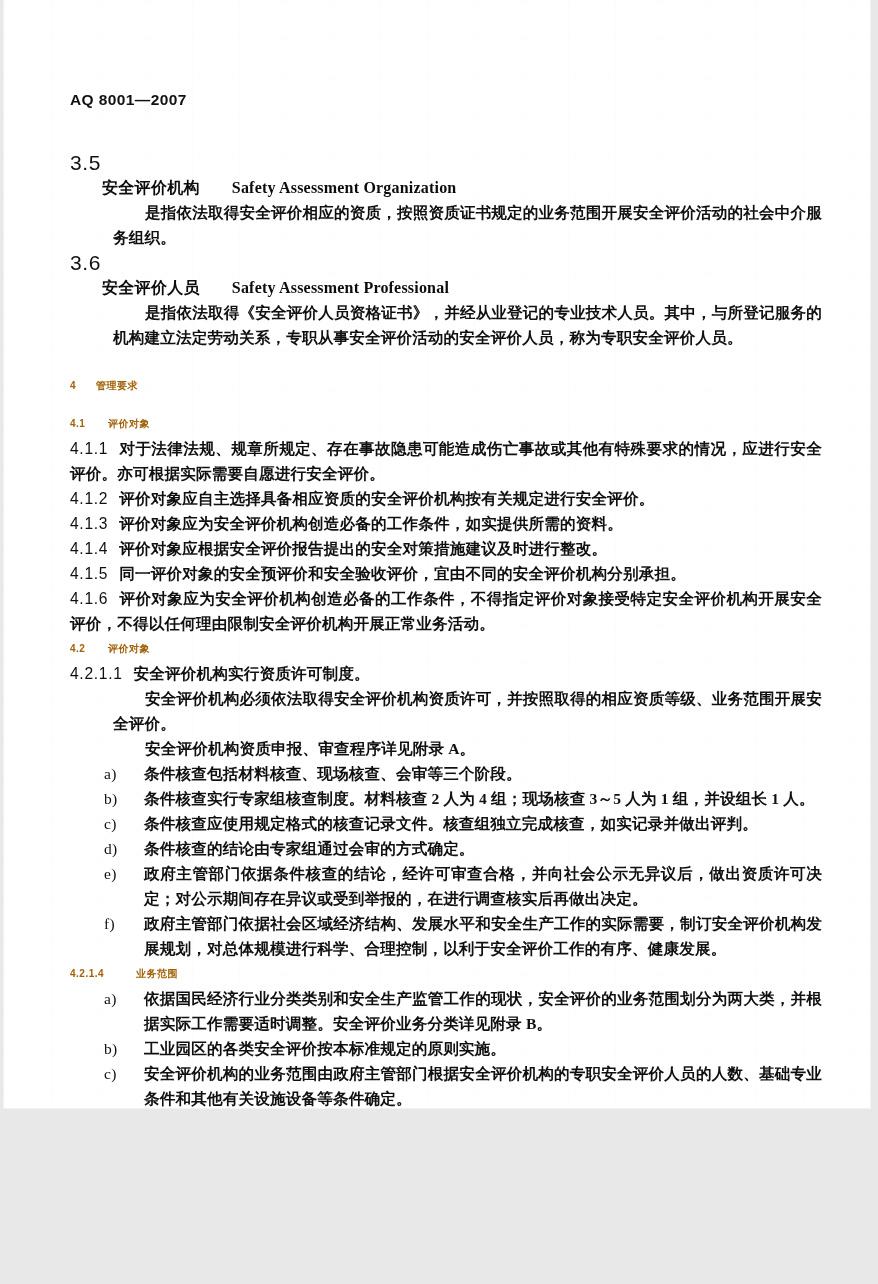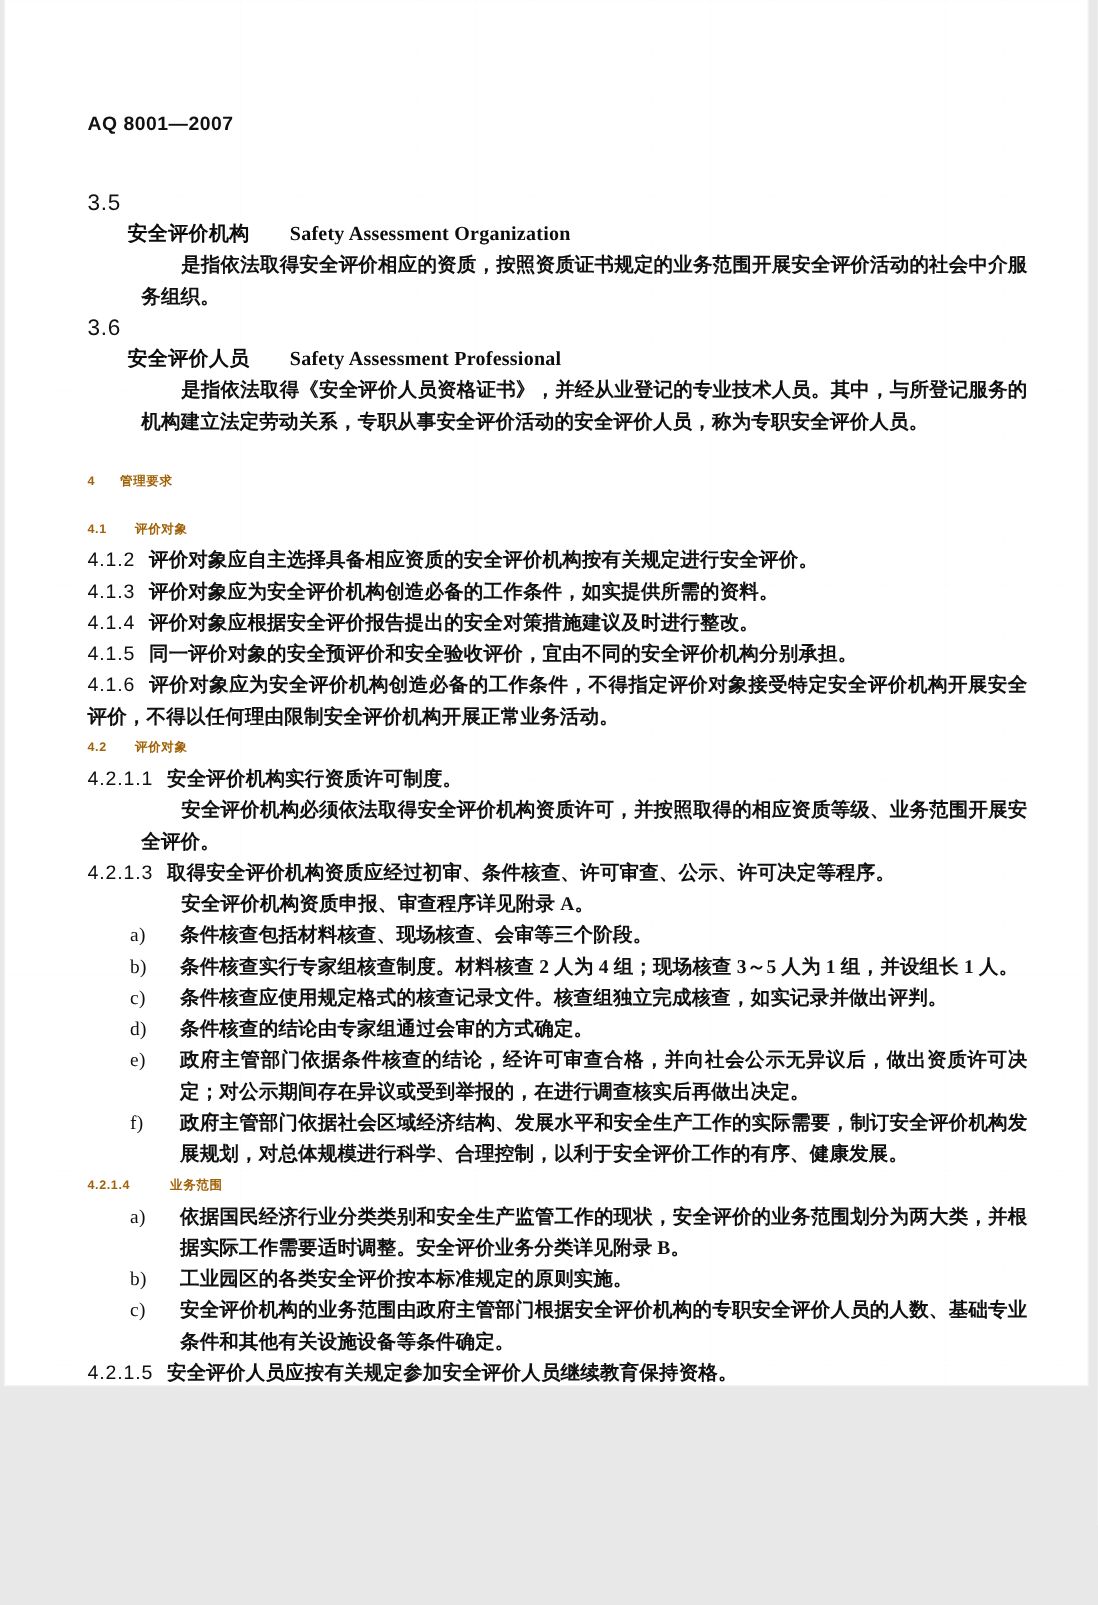--- a/index.html
+++ b/index.html
@@ -51,21 +51,21 @@
     font-size: 15.5px;
     letter-spacing: 0.4px;
     color: #111;
     margin: 0 0 42px 0;
     line-height: 1;
   }
 
   
   .clause-num {
     font-family: "Liberation Sans", "DejaVu Sans", sans-serif;
-    font-size: 18px;
+    font-size: 21px;
     color: #121212;
     line-height: 25px;
     letter-spacing: 0.6px;
     margin: 0;
   }
 
   .term-line {
     font-family: "Liberation Serif", "DejaVu Serif", serif;
     font-weight: bold;
     font-size: 16px;
@@ -195,20 +195,23 @@
       <span class="h-num">4</span><span>管理要求</span>
     </p>
 
     <div class="spacer-md"></div>
 
     <p class="heading">
       <span class="h-num wide">4.1</span><span>评价对象</span>
     </p>
 
     <p class="clause">
+      <span class="num">4.1.1</span><span>对于法律法规、规章所规定、存在事故隐患可能造成伤亡事故或其他有特殊要求的情况，应进行安全评价。亦可根据实际需要自愿进行安全评价。</span>
+    </p>
+    <p class="clause">
       <span class="num">4.1.2</span><span>评价对象应自主选择具备相应资质的安全评价机构按有关规定进行安全评价。</span>
     </p>
     <p class="clause">
       <span class="num">4.1.3</span><span>评价对象应为安全评价机构创造必备的工作条件，如实提供所需的资料。</span>
     </p>
     <p class="clause">
       <span class="num">4.1.4</span><span>评价对象应根据安全评价报告提出的安全对策措施建议及时进行整改。</span>
     </p>
     <p class="clause">
       <span class="num">4.1.5</span><span>同一评价对象的安全预评价和安全验收评价，宜由不同的安全评价机构分别承担。</span>
@@ -221,23 +224,20 @@
       <span class="h-num wide">4.2</span><span>评价对象</span>
     </p>
 
 
     <p class="clause">
       <span class="num">4.2.1.1</span><span>安全评价机构实行资质许可制度。</span>
     </p>
     <p class="para indent">安全评价机构必须依法取得安全评价机构资质许可，并按照取得的相应资质等级、业务范围开展安全评价。</p>
 
 
-    <p class="clause">
-      <span class="num">4.2.1.3</span><span>取得安全评价机构资质应经过初审、条件核查、许可审查、公示、许可决定等程序。</span>
-    </p>
     <p class="para indent">安全评价机构资质申报、审查程序详见附录 A。</p>
 
     <ul class="lettered">
       <li>
         <span class="marker">a)</span><span>条件核查包括材料核查、现场核查、会审等三个阶段。</span>
       </li>
       <li>
         <span class="marker">b)</span><span>条件核查实行专家组核查制度。材料核查 2 人为 4 组；现场核查 3～5 人为 1 组，并设组长 1 人。</span>
       </li>
       <li>

